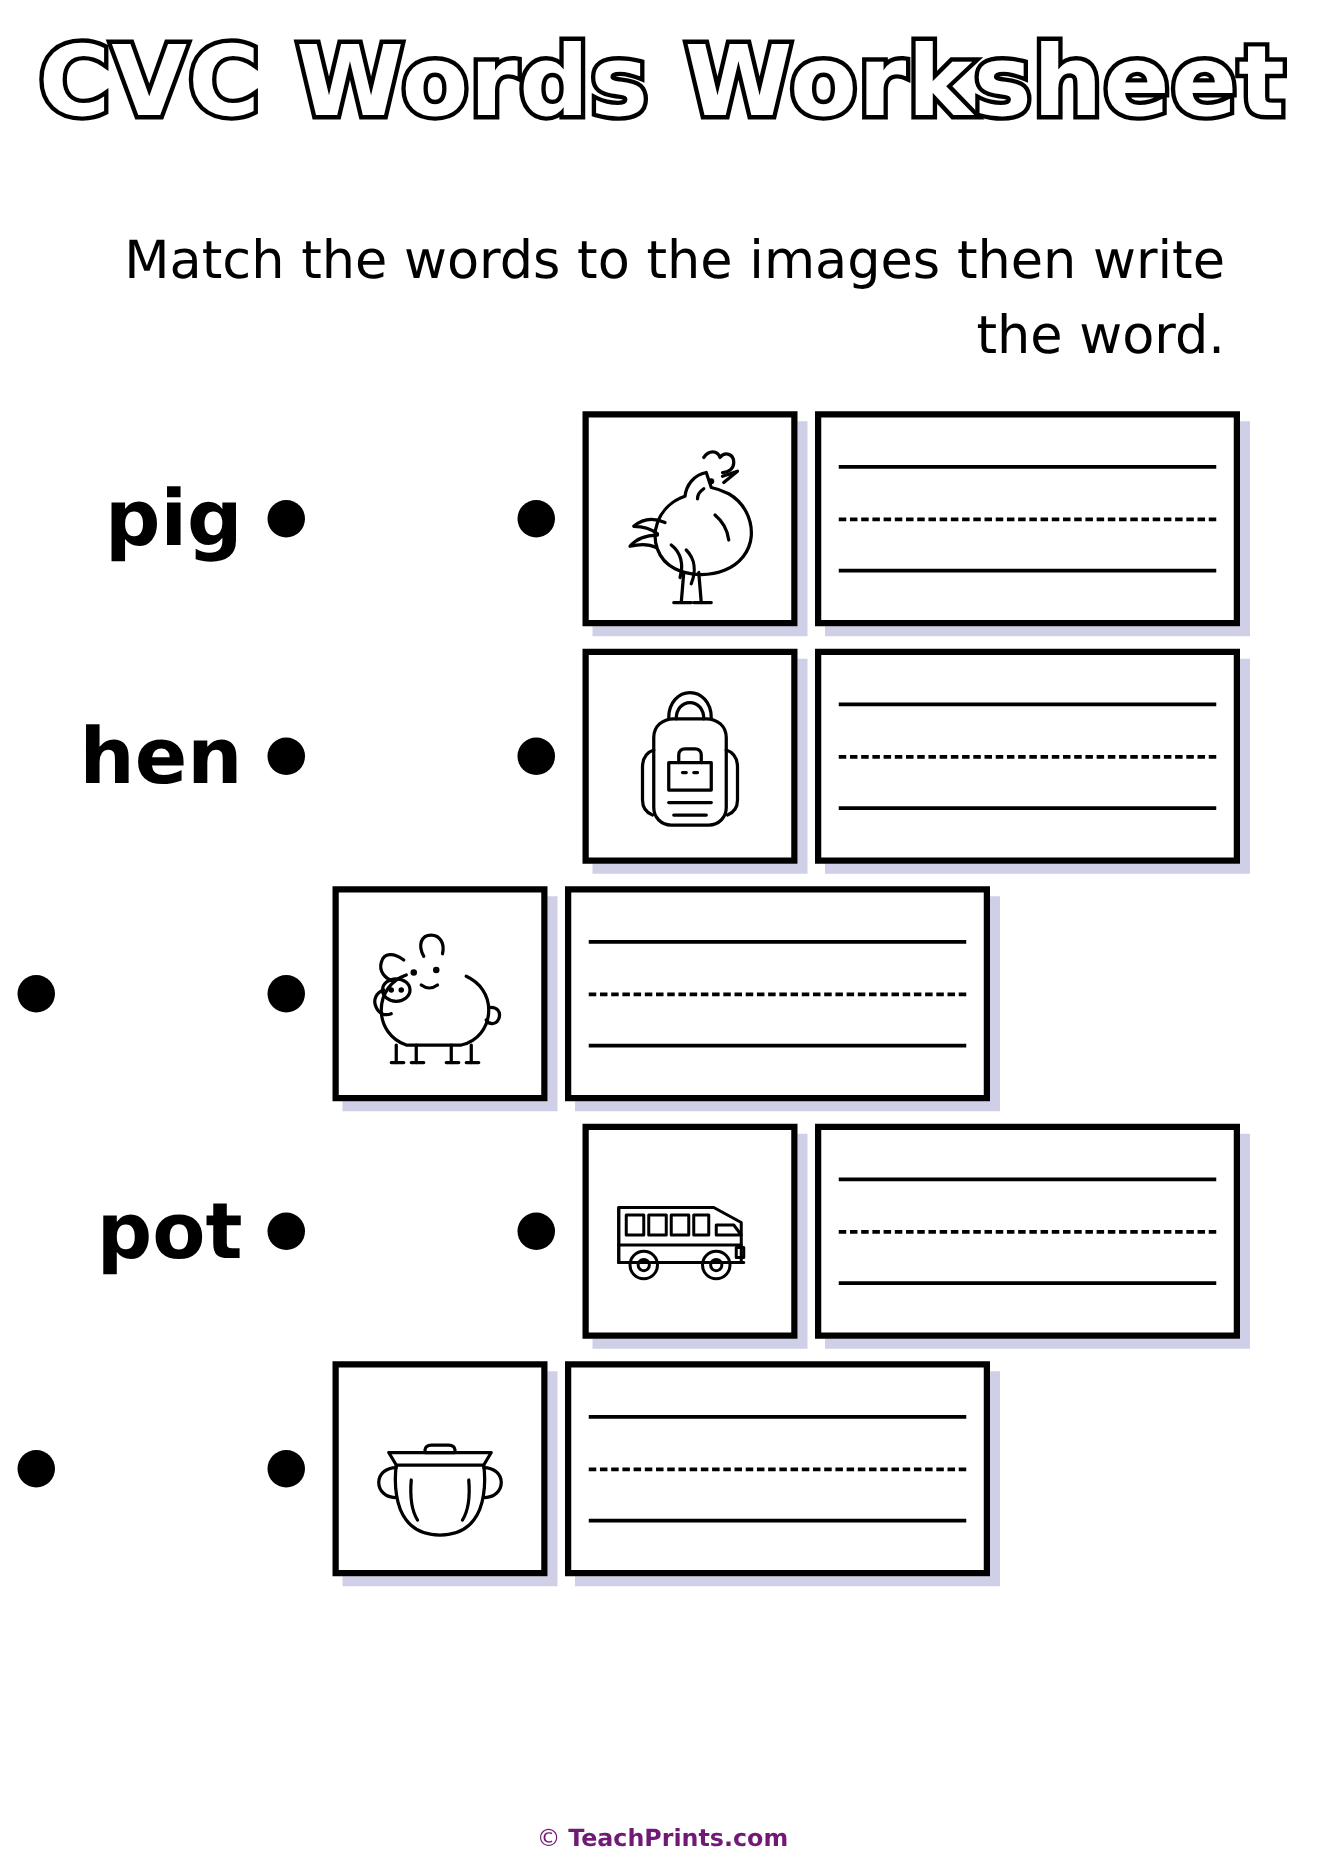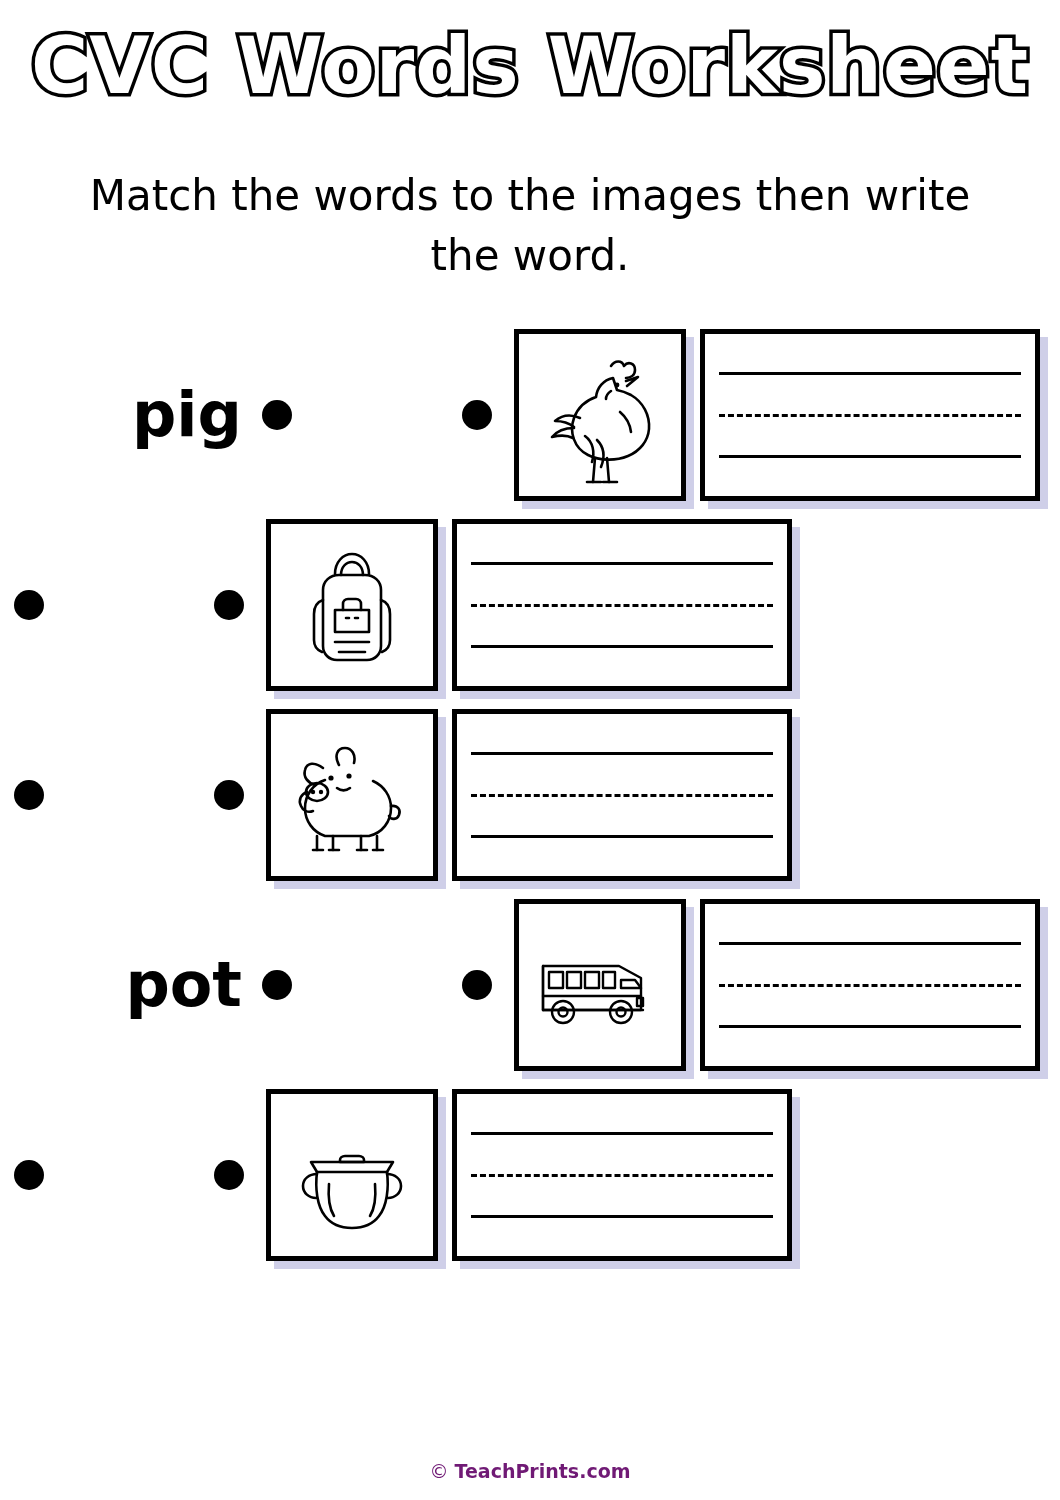--- a/index.html
+++ b/index.html
@@ -31,24 +31,24 @@
     color: #ffffff;
     -webkit-text-stroke: 7px #000000;
     paint-order: stroke fill;
     line-height: 1.05;
     white-space: nowrap;
   }
 
   
   .instructions {
     position: absolute;
-    top: 166px;
+    top: 178px;
     left: 80px;
     width: 900px;
-    text-align: center;
+    text-align: right;
     font-family: "DejaVu Sans", sans-serif;
     font-size: 42px;
     font-weight: 500;
     color: #000000;
     line-height: 1.42;
   }
 
   
   .rows {
     position: absolute;
@@ -61,21 +61,20 @@
     height: 190px;
     display: flex;
     align-items: center;
   }
 
   .word-cell {
     width: 200px;
     text-align: right;
     padding-right: 6px;
     box-sizing: border-box;
-    margin-left: 48px;
   }
   .word {
     font-family: "DejaVu Sans", sans-serif;
     font-size: 62px;
     font-weight: 600;
     color: #000000;
     letter-spacing: 0px;
     line-height: 1;
   }
 
@@ -175,20 +174,23 @@
     </div>
     <div class="write-box">
       <div class="line-top"></div>
       <div class="line-mid"></div>
       <div class="line-bottom"></div>
     </div>
   </div>
 
 
   <div class="row">
+    <div class="word-cell">
+      <span class="word">hen</span>
+    </div>
     <span class="dot dot-left"></span>
     <span class="dot dot-right"></span>
     <div class="pic-box">
       <svg width="150" height="150" viewBox="0 0 150 150">
         <g fill="none" stroke="#000" stroke-width="2.6" stroke-linecap="round" stroke-linejoin="round">
           <path d="M58 44c0-12 8-20 17-20s17 8 17 20"></path>
           <path d="M64 45c0-8 5-13 11-13s11 5 11 13"></path>
           <path d="M46 60c0-9 7-15 16-15h26c9 0 16 6 16 15v56c0 8-6 14-14 14H60c-8 0-14-6-14-14z"></path>
           <path d="M46 70c-6 2-9 7-9 14v26c0 6 3 10 8 12M104 70c6 2 9 7 9 14v26c0 6-3 10-8 12"></path>
           <path d="M58 80h34v22H58z"></path>

